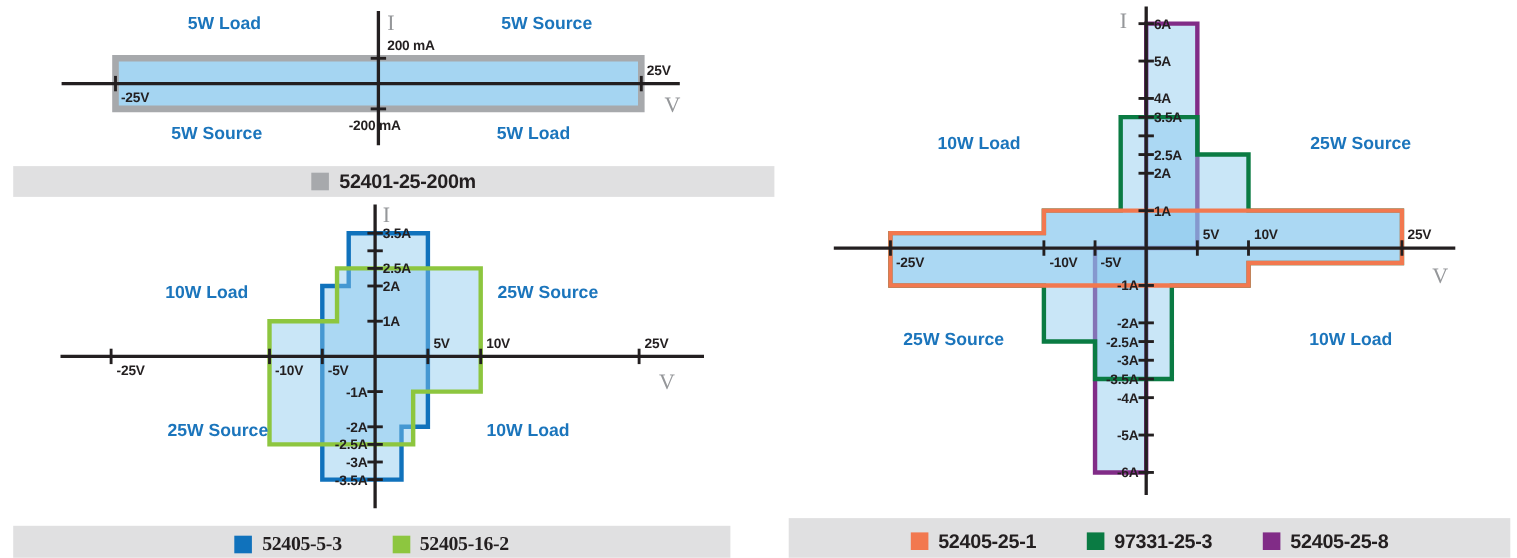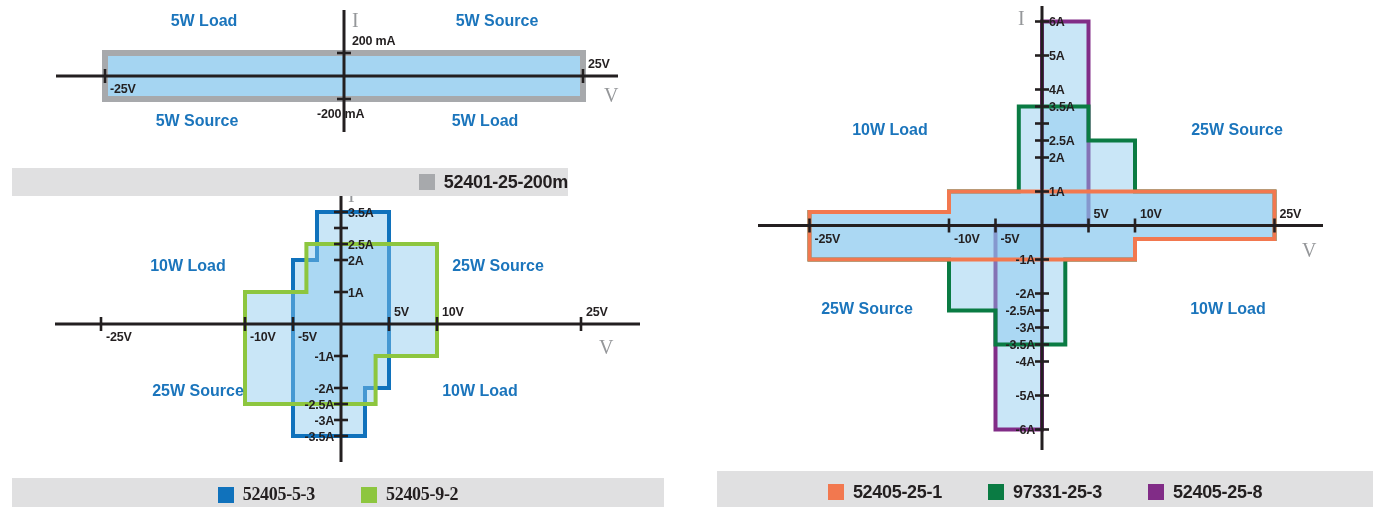--- a/index.html
+++ b/index.html
@@ -13,21 +13,21 @@
   svg{position:absolute;overflow:visible;}
   #chart-0{left:0;top:0;}
   #chart-1{left:0;top:180px;}
   #chart-2{left:700px;top:0;}
   .legend{
     position:absolute;
     background:#e0e0e1;
     display:flex;align-items:center;justify-content:center;
     gap:46px;
   }
-  #legend-0{left:12px;top:168px;width:556px;height:28px;justify-content:flex-end;}
+  #legend-0{left:12px;top:151px;width:692px;height:28px;}
   #legend-1{left:12px;top:478px;width:652px;height:33px;font-family:Liberation Serif, serif;}
   #legend-2{left:717px;top:471px;width:656px;height:42px;}
   .legend-item{display:flex;align-items:center;gap:9px;}
   .legend-swatch{width:16px;height:16px;display:inline-block;}
   .legend-label{
     font-size:18px;font-weight:700;color:#231f20;letter-spacing:-0.3px;
   }
   text.tick-label{font-size:12.5px;font-weight:700;fill:#231f20;letter-spacing:-0.2px;}
   text.quadrant-label{font-size:16px;font-weight:700;fill:#1b75bc;}
   text.axis-letter{font-family:"Liberation Serif", serif;font-size:20px;fill:#95979a;}
@@ -160,21 +160,21 @@
       <span class="legend-label">52401-25-200m</span>
     </div>
   </div>
 <div id="legend-1" class="legend">
     <div class="legend-item">
       <span class="legend-swatch" style="background: rgb(16, 114, 188);"></span>
       <span class="legend-label">52405-5-3</span>
     </div>
     <div class="legend-item">
       <span class="legend-swatch" style="background: rgb(141, 198, 63);"></span>
-      <span class="legend-label">52405-9-2</span>
+      <span class="legend-label">52405-16-2</span>
     </div>
   </div>
 <div id="legend-2" class="legend">
     <div class="legend-item">
       <span class="legend-swatch" style="background: rgb(242, 120, 79);"></span>
       <span class="legend-label">52405-25-1</span>
     </div>
     <div class="legend-item">
       <span class="legend-swatch" style="background: rgb(10, 123, 67);"></span>
       <span class="legend-label">97331-25-3</span>

